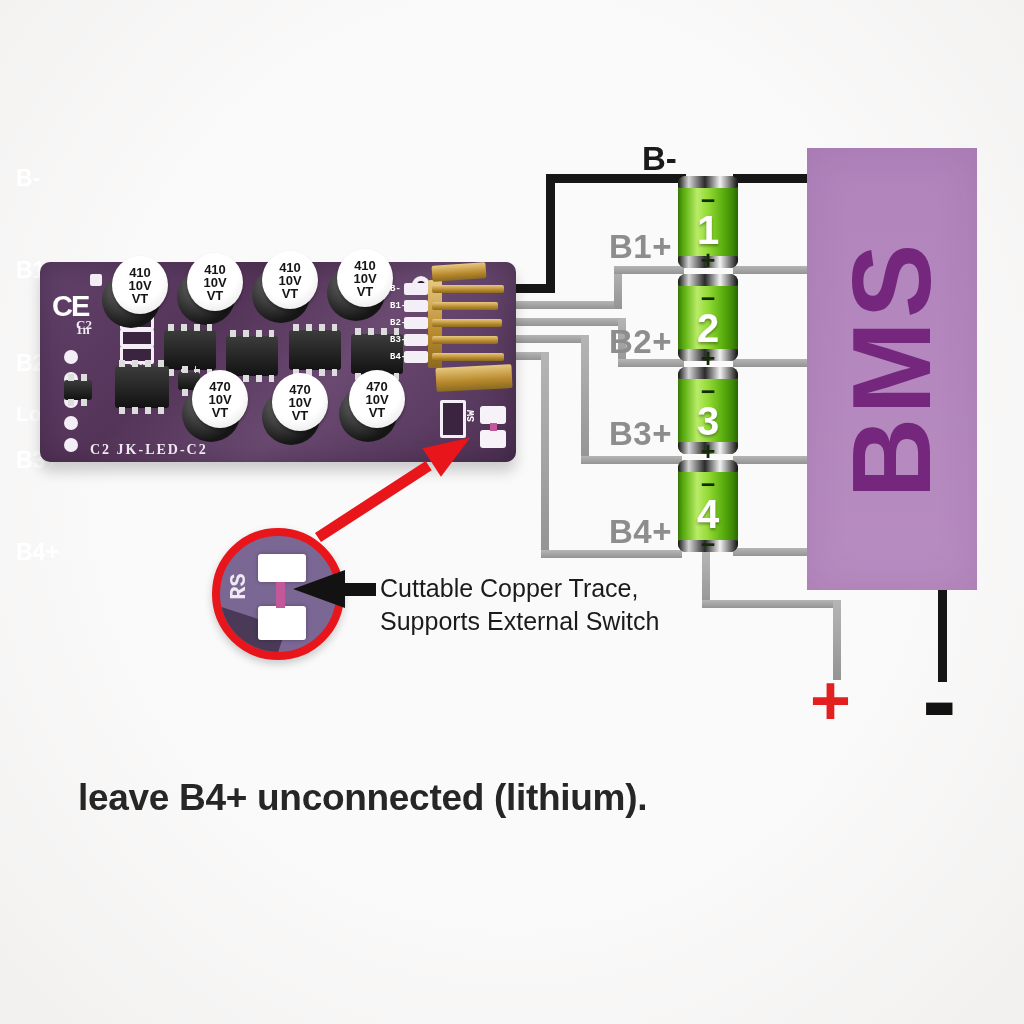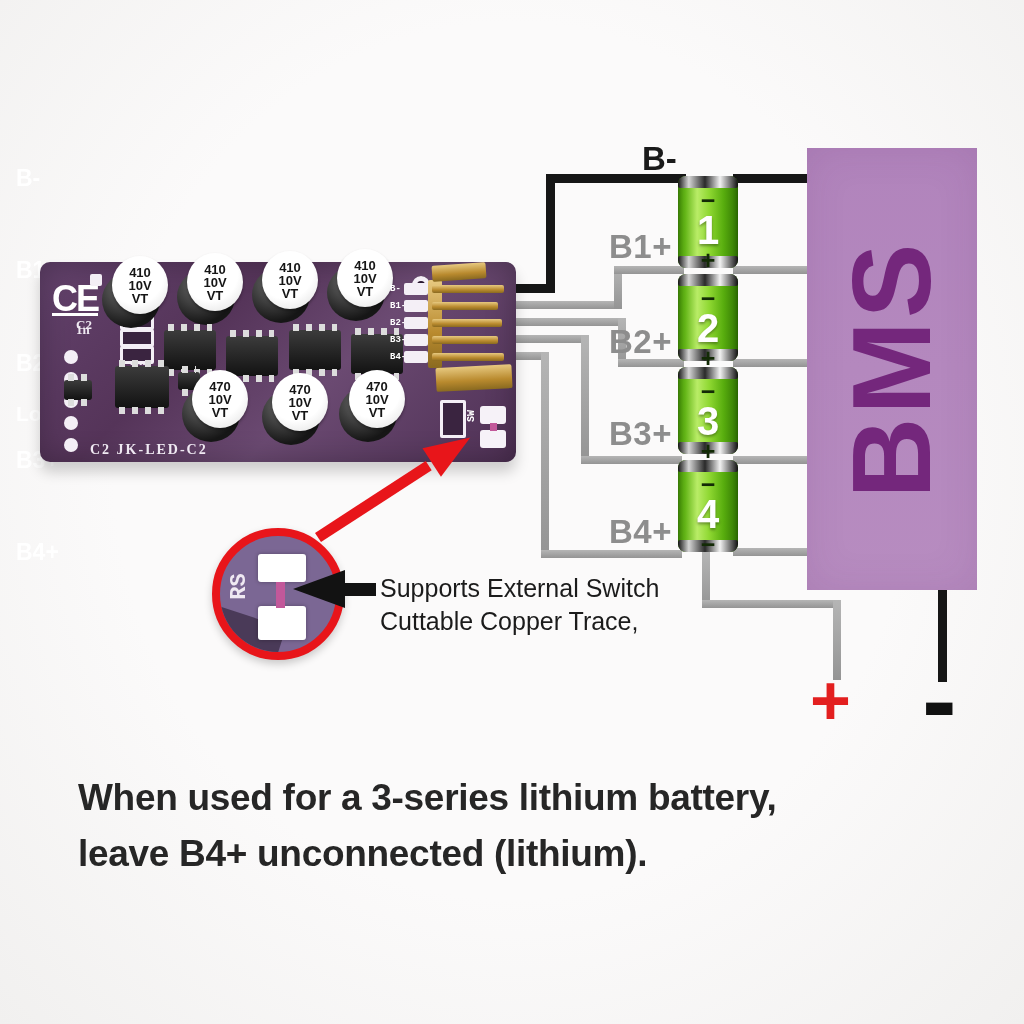--- a/index.html
+++ b/index.html
@@ -37,21 +37,21 @@
   .bms-title{transform:rotate(-90deg);font-size:112px;font-weight:bold;color:#74277c;letter-spacing:3px;white-space:nowrap;}
   .bms-pin{position:absolute;left:16px;font-size:23px;font-weight:bold;color:#fff;}
   .bms-load{position:absolute;right:10px;top:402px;font-size:21px;font-weight:bold;color:#fff;}
   
   .term-plus{position:absolute;left:810px;top:666px;font-size:70px;font-weight:bold;color:#e31f1f;line-height:70px;}
   .term-minus{position:absolute;left:922px;top:648px;font-size:104px;font-weight:bold;color:#111;line-height:104px;}
   
   .board{position:absolute;left:40px;top:262px;width:476px;height:200px;border-radius:10px;
     background:linear-gradient(135deg,#63426c 0%,#553459 35%,#6b4a72 60%,#4e3054 100%);
     box-shadow:0 10px 14px rgba(0,0,0,.18), inset 0 0 30px rgba(0,0,0,.25);}
-  .ce{position:absolute;left:12px;top:16px;color:#fff;font-size:36px;font-weight:bold;letter-spacing:-2px;text-decoration:underline;}
+  .ce{position:absolute;left:12px;top:28px;color:#fff;font-size:29px;font-weight:bold;letter-spacing:-2px;}
   .sq{position:absolute;background:#f3eef5;border-radius:2px;}
   .silk{position:absolute;color:#efe9f2;font-weight:bold;font-family:Liberation Serif, serif;margin-left:28px;}
   .cap{position:absolute;width:66px;height:74px;}
   .cap .barrel{position:absolute;left:0;top:16px;width:58px;height:56px;border-radius:50%;
     background:radial-gradient(circle at 35% 30%,#6a6a6a,#161616 70%);}
   .cap .face{position:absolute;right:0;top:0;width:56px;height:58px;border-radius:50%;
     background:radial-gradient(circle at 42% 35%,#ffffff 55%,#dcdcdc);
     display:flex;flex-direction:column;align-items:center;justify-content:center;
     color:#151515;font-size:13px;font-weight:bold;line-height:13px;box-shadow:0 2px 3px rgba(0,0,0,.35);}
   .ic{position:absolute;background:linear-gradient(180deg,#3c3c3c,#121212);border-radius:3px;}
@@ -276,22 +276,21 @@
   <div class="mag">
     <div class="shade"></div>
     <div class="mpad" style="top:18px;height:28px"></div>
     <div class="mpad" style="top:70px;height:34px"></div>
     <div class="trace"></div>
     <span class="mlabel">RS</span>
   </div>
   <div class="blackhead"></div>
   <div class="blackshaft"></div>
   <div class="callout">
+    <div>Cuttable Copper Trace,</div>
     <div>Supports External Switch</div>
-    <div>Cuttable Copper Trace,</div>
   </div>
 
   <div class="caption">
-    <div>When used for a 3-series lithium battery,</div>
     <div>leave B4+ unconnected (lithium).</div>
   </div>
 
 </div>
 
 </body></html>

